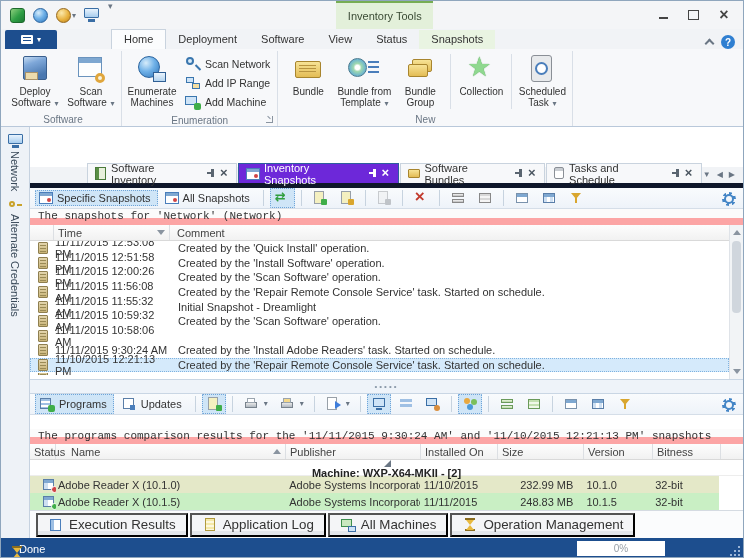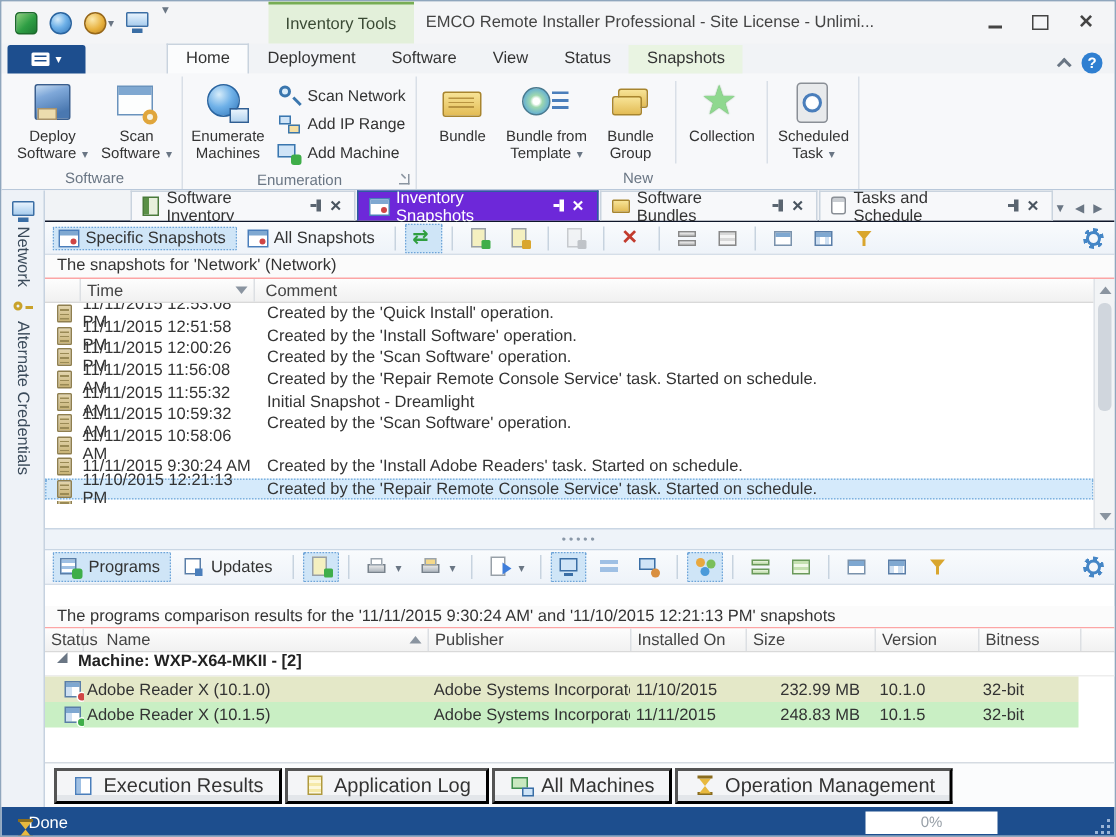--- a/index.html
+++ b/index.html
@@ -53,39 +53,39 @@
   .rvsep{width:1px;background:#d9dfe7;align-self:stretch;margin:3px 2px;}
 
   
   .main{height:411px;display:flex;background:#fff;}
   .rail{width:29px;background:#eef2f7;border-right:1px solid #c6d2e0;display:flex;flex-direction:column;align-items:center;padding-top:3px;}
   .rail-item{display:flex;flex-direction:column;align-items:center;padding:4px 0;}
   .vlabel{writing-mode:vertical-rl;font-size:11px;color:#3a4a5a;margin-top:3px;}
   .content{flex:1;display:flex;flex-direction:column;min-width:0;}
 
   
-  .dtabs{height:21px;display:flex;align-items:flex-end;background:#f1f3f6;border-bottom:1px solid #0f172a;padding-left:57px;}
+  .dtabs{height:21px;display:flex;align-items:flex-end;background:#f1f3f6;border-bottom:5px solid #0f172a;padding-left:57px;margin-top:40px;}
   .dtab{display:flex;align-items:center;gap:4px;height:20px;padding:0 7px;background:#f7f8fa;
         border:1px solid #c9d3de;border-bottom:none;margin-right:1px;color:#333;}
   .dtab.active{background:#6d28d9;color:#fff;border-color:#2d5e9e;}
   .dtab-right{margin-left:auto;display:flex;align-items:center;gap:6px;padding:0 8px 4px 0;color:#6a7684;font-size:8px;}
 
   
   .toolbar{position:relative;display:flex;align-items:center;gap:3px;background:linear-gradient(#f9fbfd,#eef3f9);
            border-bottom:1px solid #d5dee8;padding:0 28px 0 5px;}
   .tb1{height:22px;} .tb2{height:23px;}
   .tbtn{display:inline-flex;align-items:center;gap:4px;padding:1px 3px;border:1px solid transparent;border-radius:1px;background:transparent;font-size:11px;color:#333;}
   .tbtn.labelled{padding:1px 6px 1px 3px;}
   .tbtn.active{background:#cfe5f7;border:1px dotted #6ea4d8;}
   .tbtn.disabled{opacity:.5;filter:grayscale(60%);}
   .tsep{width:1px;height:16px;background:#c7d3df;margin:0 3px;}
   .tb-gear{position:absolute;right:7px;top:4px;}
 
   
-  .info-strip{height:16px;line-height:15px;padding-left:8px;background:#fbfbfb;border-bottom:1px solid #fca5a5;color:#333;}
+  .info-strip{height:16px;line-height:15px;padding-left:8px;background:#fbfbfb;border-bottom:7px solid #fca5a5;color:#333;font-family:Liberation Mono, monospace;}
   .info-strip.i2{height:15px;line-height:14px;margin-top:14px;}
 
   
   .grid1{position:relative;height:166px;}
   .ghead{display:flex;height:16px;background:linear-gradient(#fdfdfd,#f1f1f1);border-bottom:1px solid #d9d9d9;color:#444;}
   .gh{padding:1px 4px;border-right:1px solid #dcdfe3;display:flex;align-items:center;}
   .tri-up{width:0;height:0;border-left:4px solid transparent;border-right:4px solid transparent;border-bottom:5px solid #8a94a0;margin-left:auto;}
   .tri-dn{width:0;height:0;border-left:4px solid transparent;border-right:4px solid transparent;border-top:5px solid #8a94a0;margin-left:auto;}
   .srows{height:134px;overflow:hidden;}
   .srow{display:flex;align-items:center;height:14.6px;border:1px solid transparent;}
@@ -96,21 +96,21 @@
   .srow.partial{height:4px;overflow:hidden;}
   .vscroll{position:absolute;top:0;right:0;bottom:0;width:14px;background:#f2f4f6;border-left:1px solid #dfe3e8;}
   .vs-up,.vs-dn{position:absolute;left:3px;width:0;height:0;border-left:4px solid transparent;border-right:4px solid transparent;}
   .vs-up{top:5px;border-bottom:5px solid #8a94a0;}
   .vs-dn{bottom:5px;border-top:5px solid #8a94a0;}
   .vs-thumb{position:absolute;left:2px;right:2px;top:16px;height:72px;background:#d0d6dd;border-radius:4px;}
 
   .splitter{height:15px;background:#eef3f9;border-top:1px solid #c9d6e4;border-bottom:1px solid #c9d6e4;
             display:flex;align-items:center;justify-content:center;}
   .splitter::before{content:"•••••";color:#8a98a8;font-size:8px;letter-spacing:2px;line-height:6px;}
-  .grow-group{display:flex;align-items:flex-start;height:16px;background:#fff;border-bottom:1px solid #ededed;font-weight:bold;color:#222;}
+  .grow-group{display:flex;align-items:center;height:16px;background:#fff;border-bottom:1px solid #ededed;font-weight:bold;color:#222;flex-direction:column;}
   .expander{width:0;height:0;border-left:7px solid transparent;border-bottom:7px solid #6a7684;margin:0 7px 0 8px;}
   .prow{display:flex;align-items:center;height:17px;width:calc(100% - 24px);}
   .prow.old{background:#e4e8c8;}
   .prow.new{background:#c9efc4;}
   .pc{padding:0 4px;overflow:hidden;white-space:nowrap;}
   .pc.status{width:26px;padding:0 0 0 12px;}
   .pc.name{width:230px;display:flex;align-items:center;gap:5px;padding-left:2px;}
   .pc.publisher{width:135px;}
   .pc.installed{width:77px;}
   .pc.size{width:86px;text-align:right;padding-right:9px;}
@@ -266,21 +266,20 @@
           <span class="ic ic-monitor">
             <i></i>
             <b></b>
           </span>
         </span>
       </div>
     <span class="qat-more">▾</span>
     <div class="ctx-seg">
       <span>Inventory Tools</span>
     </div>
-    <div class="title-text">EMCO Remote Installer Professional - Site License - Unlimi...</div>
     <div class="win-btns">
       <span class="win-btn wb-min"></span>
       <span class="win-btn wb-max"></span>
       <span class="win-btn wb-close"></span>
     </div>
   </div>
 
   <div class="rtabs">
     <div class="app-btn">
       <span class="app-glyph"></span>

